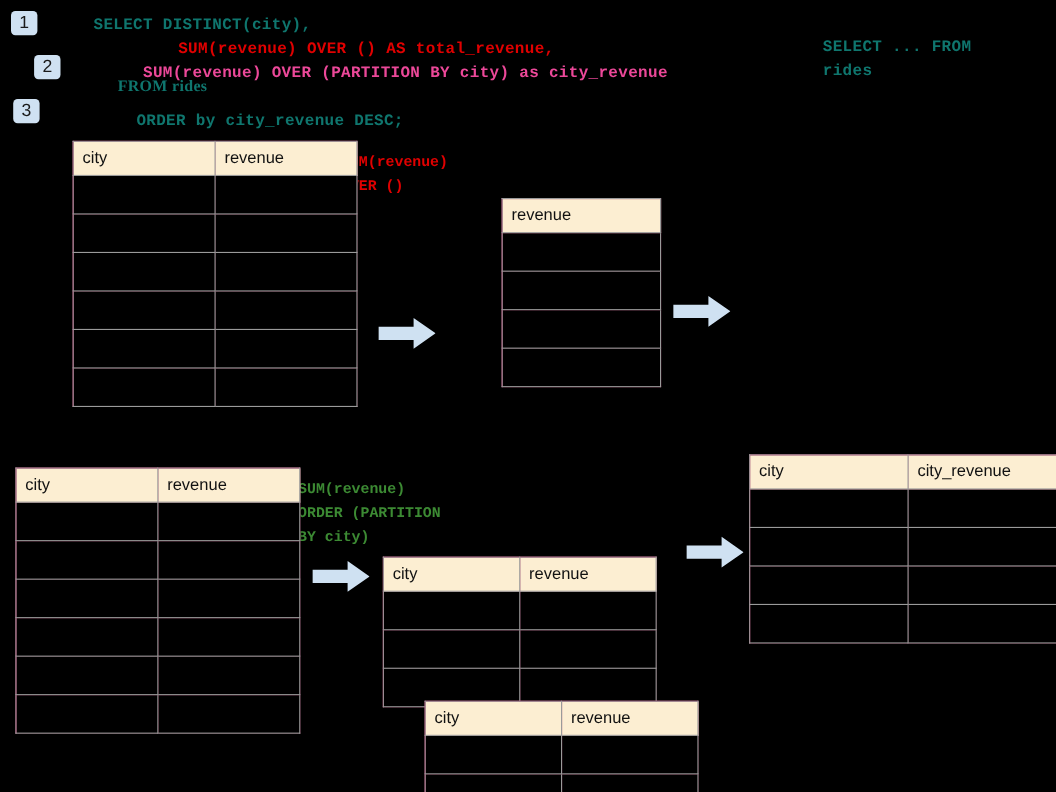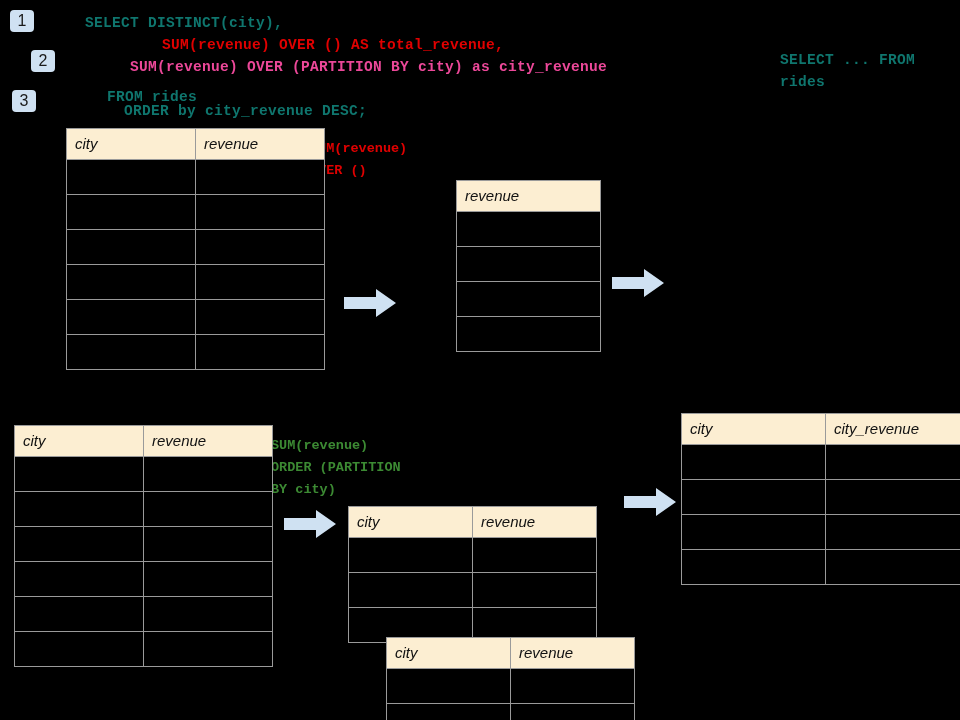--- a/index.html
+++ b/index.html
@@ -55,21 +55,20 @@
   }
   .a-red   { color: #e00000; }
   .a-green { color: #3c8a33; }
 
   
   .tbl {
     position: absolute;
     border-collapse: collapse;
     table-layout: fixed;
     background: #be185d;
-    font-style: italic;
   }
   .tbl th, .tbl td {
     border: 1px solid #9a9a9a;
     padding: 0;
     margin: 0;
   }
   .tbl th {
     background: #fceed2;
     color: #111111;
     font-family: "Liberation Sans", sans-serif;
@@ -97,25 +96,25 @@
   <div id="badges-layer">
       <div class="badge" style="left: 10px; top: 10px;">1</div>
       <div class="badge" style="left: 31px; top: 50px;">2</div>
       <div class="badge" style="left: 12px; top: 90px;">3</div>
     </div>
 
   <div id="code-layer">
       <div class="code c-purple" style="left: 85px; top: 12px;">SELECT DISTINCT(city),</div>
       <div class="code c-red" style="left: 130px; top: 34px; margin-left: 32px;">SUM(revenue) OVER () AS total_revenue,</div>
       <div class="code c-green" style="left: 130px; top: 56px;">SUM(revenue) OVER (PARTITION BY city) as city_revenue</div>
-      <div class="code c-purple" style="left: 107px; top: 86px;">FROM rides</div>
+      <div class="code c-purple" style="left: 107px; top: 68px; font-family: Liberation Serif, serif;">FROM rides</div>
       <div class="code c-purple" style="left: 124px; top: 100px;">ORDER by city_revenue DESC;</div>
     </div>
 
-  <div class="code c-purple" id="side-note" style="left: 748px; top: 49px; margin-left: 32px;">SELECT ... FROM
+  <div class="code c-purple" id="side-note" style="left: 748px; top: 32px;">SELECT ... FROM
 rides</div>
 
   <div id="annot-layer">
       <div class="annot a-red" style="left: 310px; top: 138px;">SUM(revenue)
 OVER ()</div>
       <div class="annot a-green" style="left: 271px; top: 435px;">SUM(revenue)
 ORDER (PARTITION
 BY city)</div>
     </div>
 

